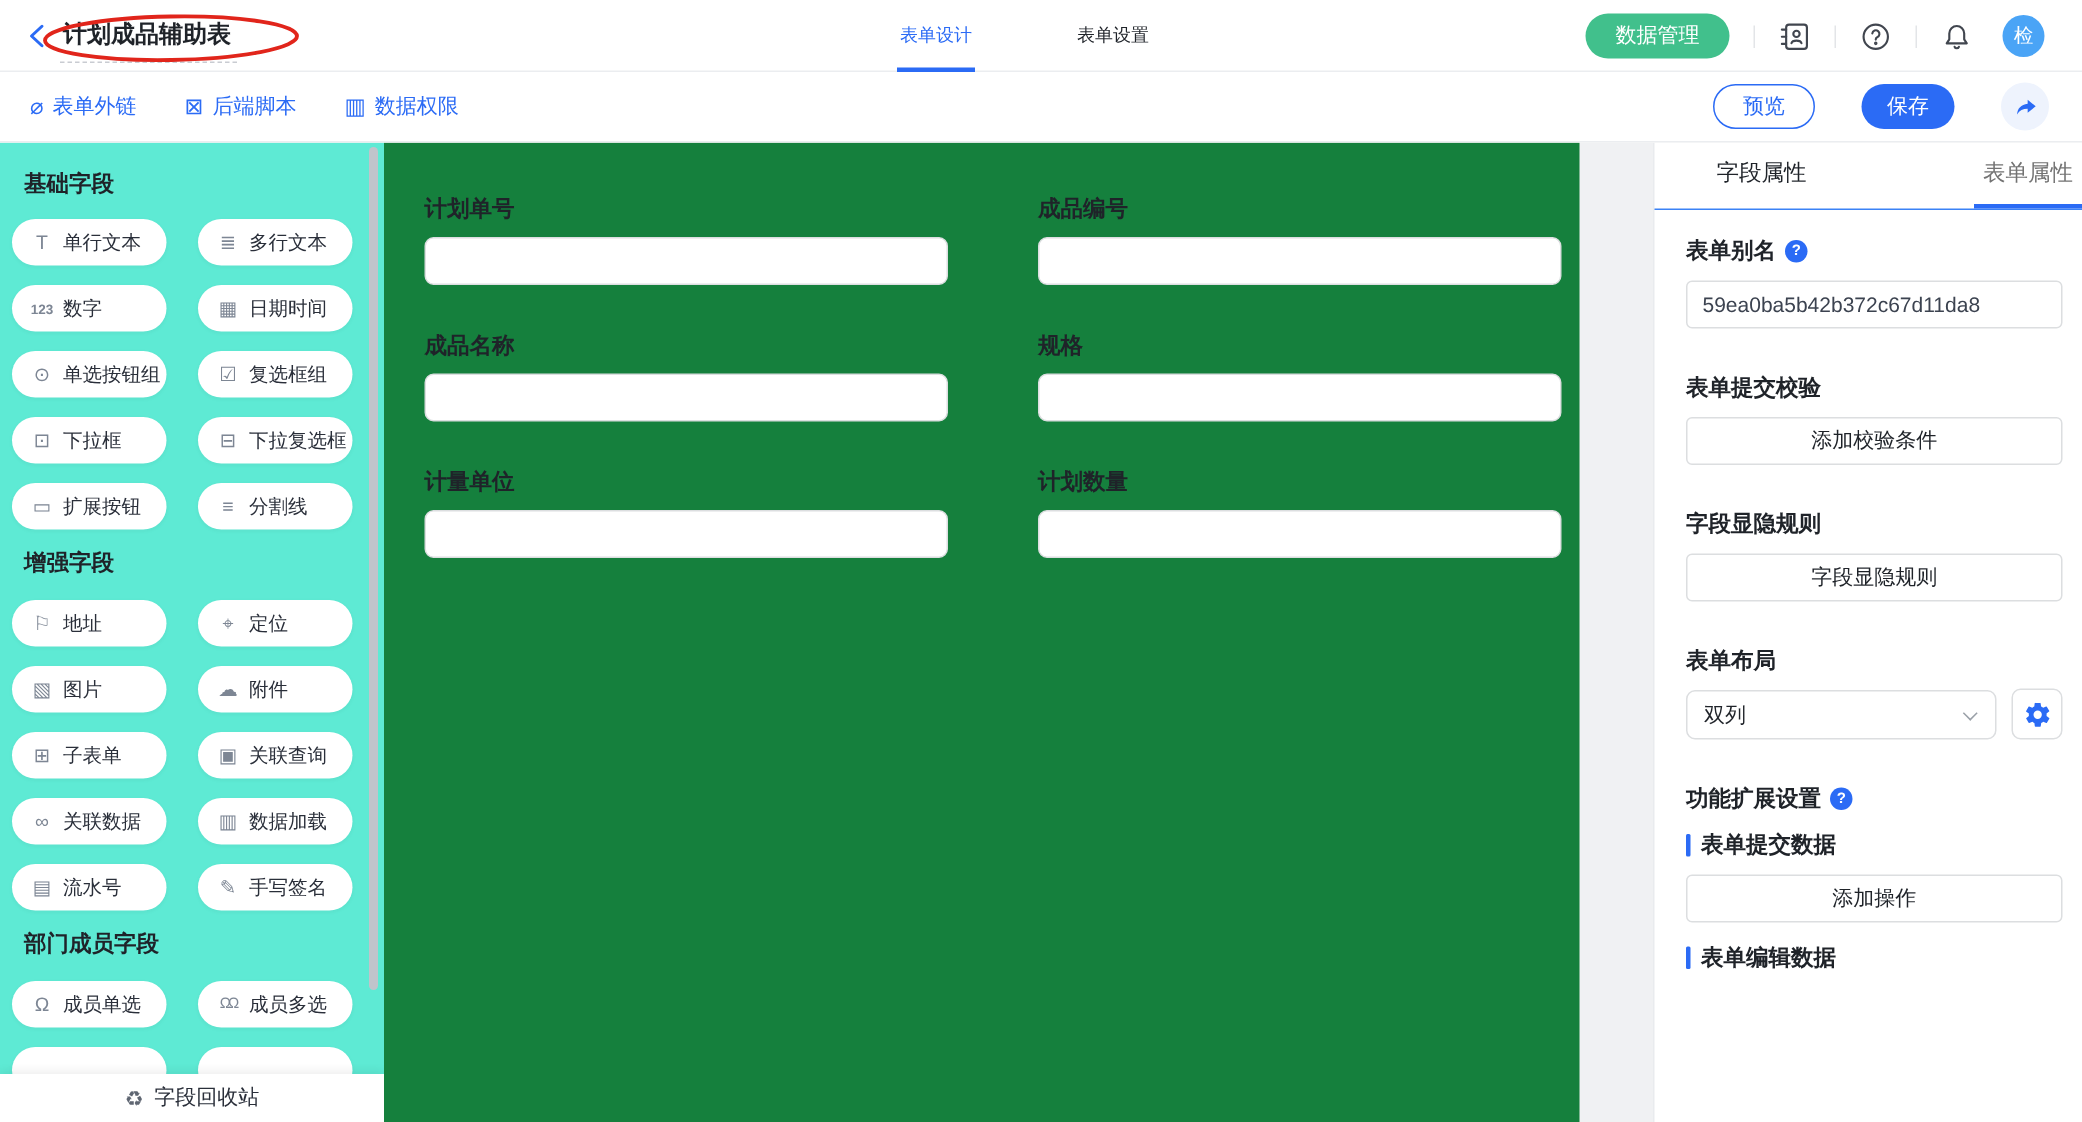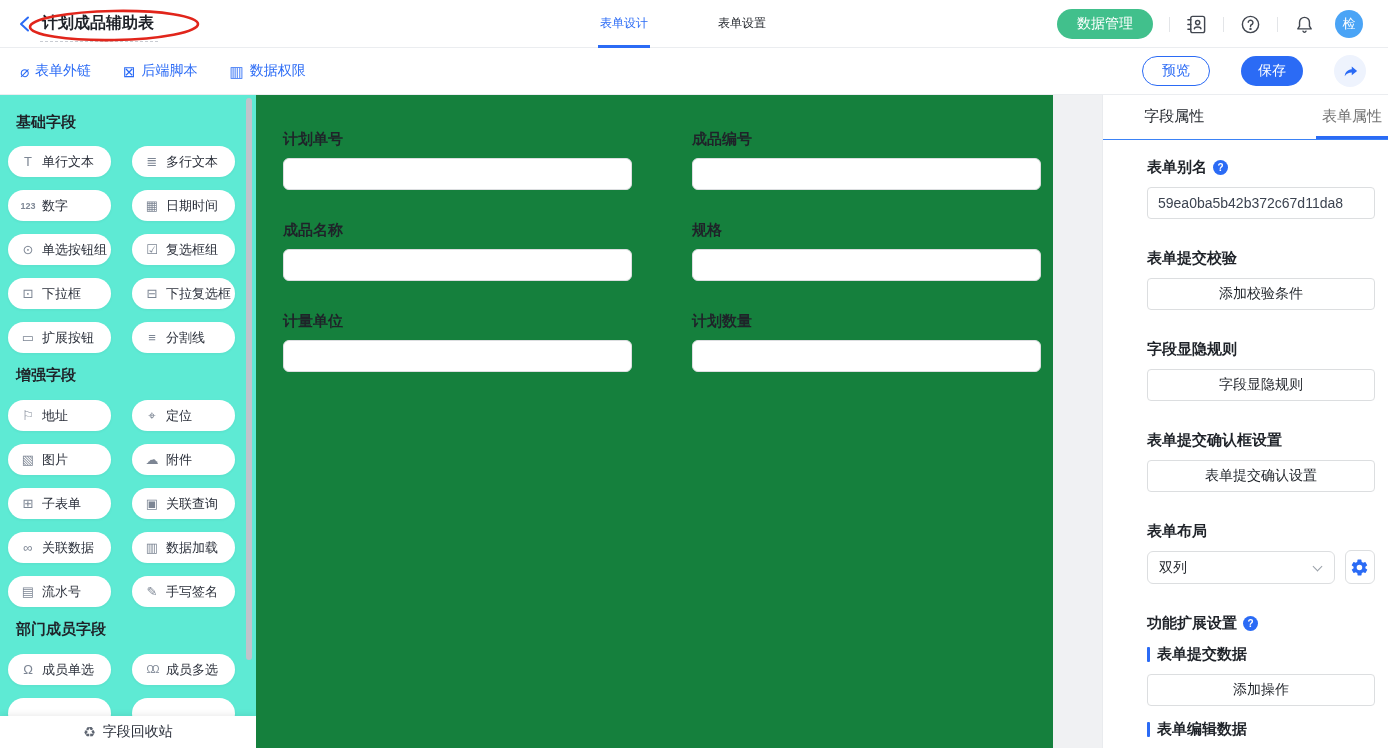--- a/index.html
+++ b/index.html
@@ -56,21 +56,21 @@
   .cfield .flabel { font-size:15px; font-weight:600; color:#1f2329; margin-bottom:9px; }
   .cfield input { width:100%; height:32px; border:1px solid #dcdee0; border-radius:6px; background:#fff; outline:none; padding:0 10px; font-size:14px; font-family:inherit; }
 
   
   .panel { position:absolute; left:1102px; top:0; width:286px; height:653px; background:#fff; border-left:1px solid #e9ebee; }
   .ptabs { height:45px; display:flex; border-bottom:1px solid #3b82f6; }
   .ptab { flex:1; display:flex; align-items:flex-start; justify-content:center; font-size:15px; color:#1f2329; cursor:pointer; }
   .ptab .plbl { padding:0 6px; height:44px; line-height:42px; }
   .ptab.active { color:#737373;justify-content:flex-end; }
   .ptab.active .plbl { border-bottom:3px solid #2b6bf5; }
-  .pcontent { padding:18px 13px 0 21px;margin-left:23px; }
+  .pcontent { padding:18px 13px 0 21px; }
   .grp-label { display:flex; align-items:center; gap:6px; font-size:15px; font-weight:600; color:#1f2329; }
   .help { width:15px; height:15px; border-radius:50%; background:#2b6bf5; color:#fff; font-size:10px; font-weight:700; display:flex; align-items:center; justify-content:center; flex:none; cursor:pointer; }
   .alias-input { margin-top:10px; width:100%; height:32px; border:1px solid #dcdee0; border-radius:4px; padding:0 10px; font-size:14px; color:#3c4350; outline:none; font-family:inherit; }
   .grp { margin-top:30px; }
   .pbtn { margin-top:10px; width:100%; height:32px; border:1px solid #dcdee0; border-radius:4px; background:#fff; font-size:14px; color:#1f2329; cursor:pointer; font-family:inherit; }
   .layout-row { margin-top:9px; display:flex; gap:10px; align-items:center; }
   .pselect { position:relative; width:210px; height:33px; border:1px solid #dcdee0; border-radius:6px; font-size:14px; color:#1f2329; line-height:31px; padding-left:11px; cursor:pointer; }
   .chev { position:absolute; right:13px; top:11px; width:7px; height:7px; border-right:1.6px solid #9aa0a8; border-bottom:1.6px solid #9aa0a8; transform:rotate(45deg); }
   .gear-btn { width:34px; height:34px; border:1px solid #dcdee0; border-radius:6px; background:#fff; display:flex; align-items:center; justify-content:center; cursor:pointer; }
   .ext { margin-top:30px; }
@@ -328,24 +328,20 @@
         <div class="grp">
           <div class="grp-label" data-name="submit-validation-label">表单提交校验</div>
           <button class="pbtn" data-name="add-validation-button">添加校验条件</button>
         </div>
 
         <div class="grp">
           <div class="grp-label" data-name="field-visibility-label">字段显隐规则</div>
           <button class="pbtn" data-name="field-visibility-button">字段显隐规则</button>
         </div>
 
-        <div class="grp">
-          <div class="grp-label" data-name="submit-confirm-label">表单提交确认框设置</div>
-          <button class="pbtn" data-name="submit-confirm-button">表单提交确认设置</button>
-        </div>
 
         <div class="grp">
           <div class="grp-label" data-name="form-layout-label">表单布局</div>
           <div class="layout-row">
             <div class="pselect" data-name="layout-select">
               <span data-name="layout-select-value">双列</span>
               <span class="chev" data-name="chevron-down-icon"></span>
             </div>
             <button class="gear-btn" data-name="layout-settings-button">
               <svg data-name="gear-icon" width="19" height="19" viewBox="0 0 24 24">

